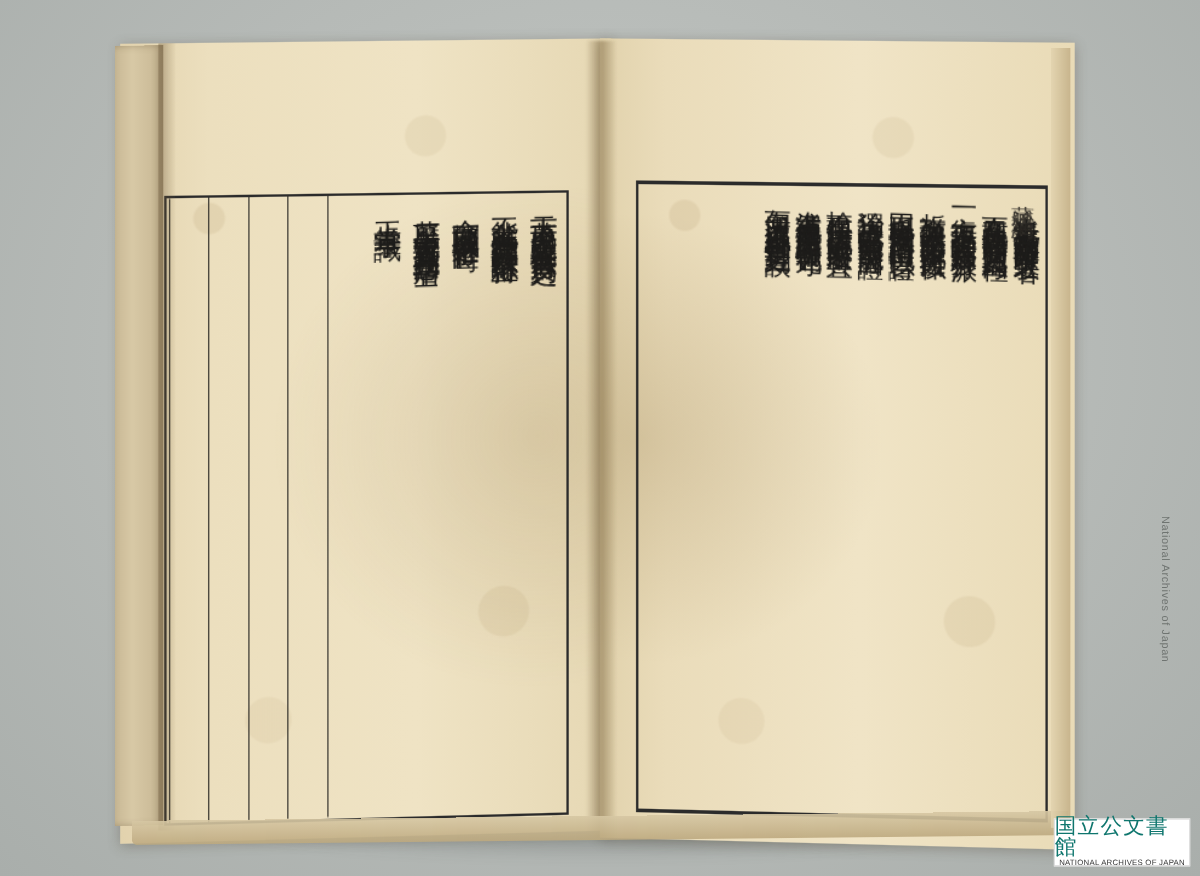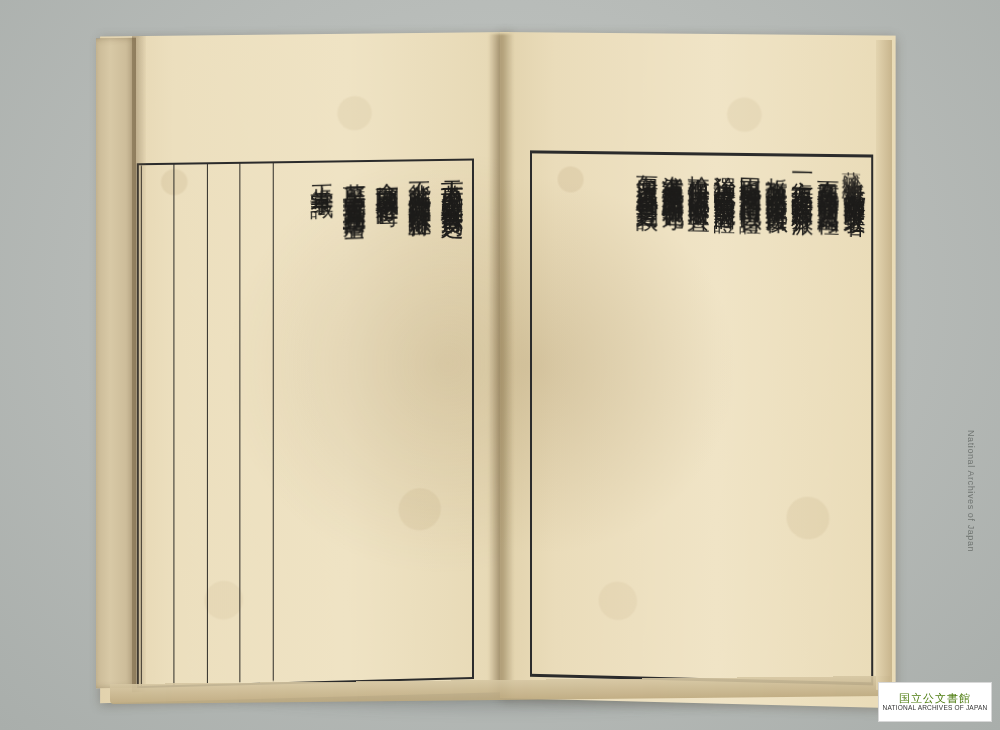--- a/index.html
+++ b/index.html
@@ -292,22 +292,22 @@
     background: #ffffff;
     border: 1px solid #d8d8d8;
     display: flex;
     flex-direction: column;
     align-items: center;
     justify-content: center;
     gap: 1px;
   }
   #logo .jp {
     font-family: "DejaVu Serif", serif;
-    font-size: 11px;
-    color: #4d7c0f;
+    font-size: 18px;
+    color: #0f766e;
     letter-spacing: 1px;
     line-height: 1;
   }
   #logo .en {
     font-family: "Liberation Sans", sans-serif;
     font-size: 6.5px;
     color: #333;
     letter-spacing: 0.2px;
     line-height: 1;
   }

